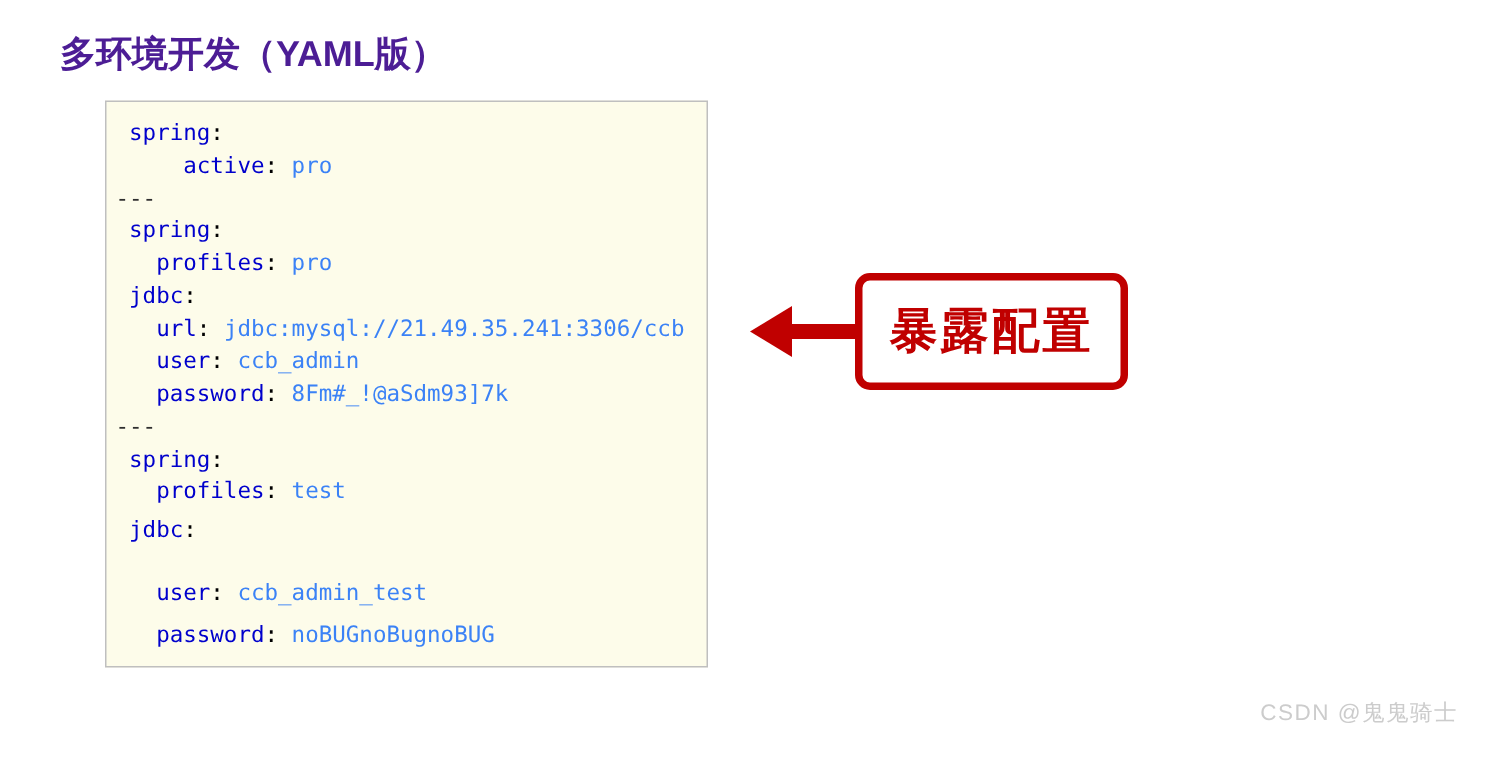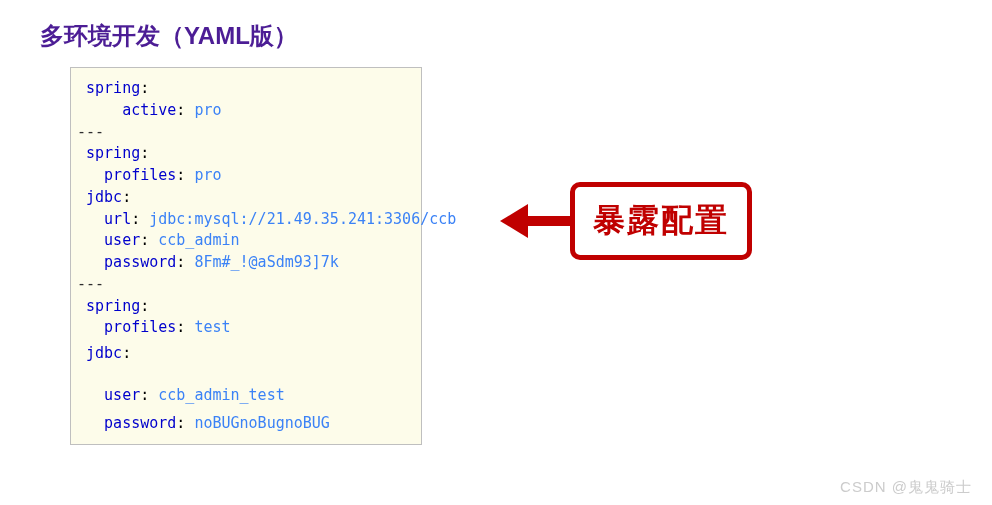--- a/index.html
+++ b/index.html
@@ -13,21 +13,21 @@
     }
     .title {
       color: #4c1d95;
       font-size: 24px;
       font-weight: bold;
       margin-bottom: 15px;
     }
     .code-box {
       background: #fdfcea;
       border: 1px solid #bfbfbf;
-      width: 352px;
+      width: 402px;
       padding: 10px 6px;
       font-family: Consolas, Monaco, monospace;
       font-size: 15px;
       line-height: 1.45;
       margin-left: 30px;
     }
     .line { white-space: pre; }
     .key { color: #0000cc; }
     .val { color: #3b82f6; }
     .punct { color: #000000; }
@@ -68,21 +68,21 @@
       padding: 12px 18px;
       color: #c00000;
       font-size: 32px;
       font-weight: bold;
       background: #ffffff;
       letter-spacing: 2px;
     }
     .watermark {
       position: absolute;
       right: 20px;
-      bottom: 8px;
+      bottom: 20px;
       color: #cccccc;
       font-size: 15px;
       letter-spacing: 1px;
     }
   </style>
 </head>
 <body>
 
 <div class="title">多环境开发（YAML版）</div>
 

